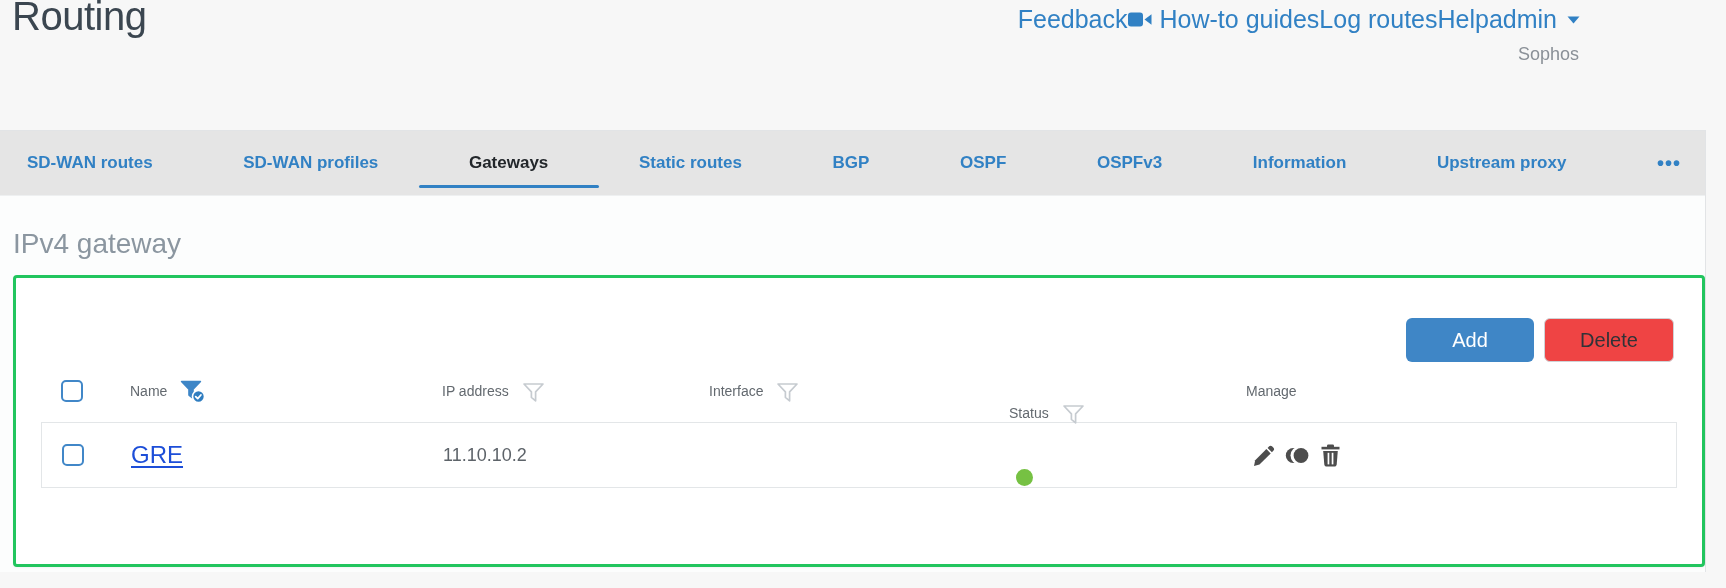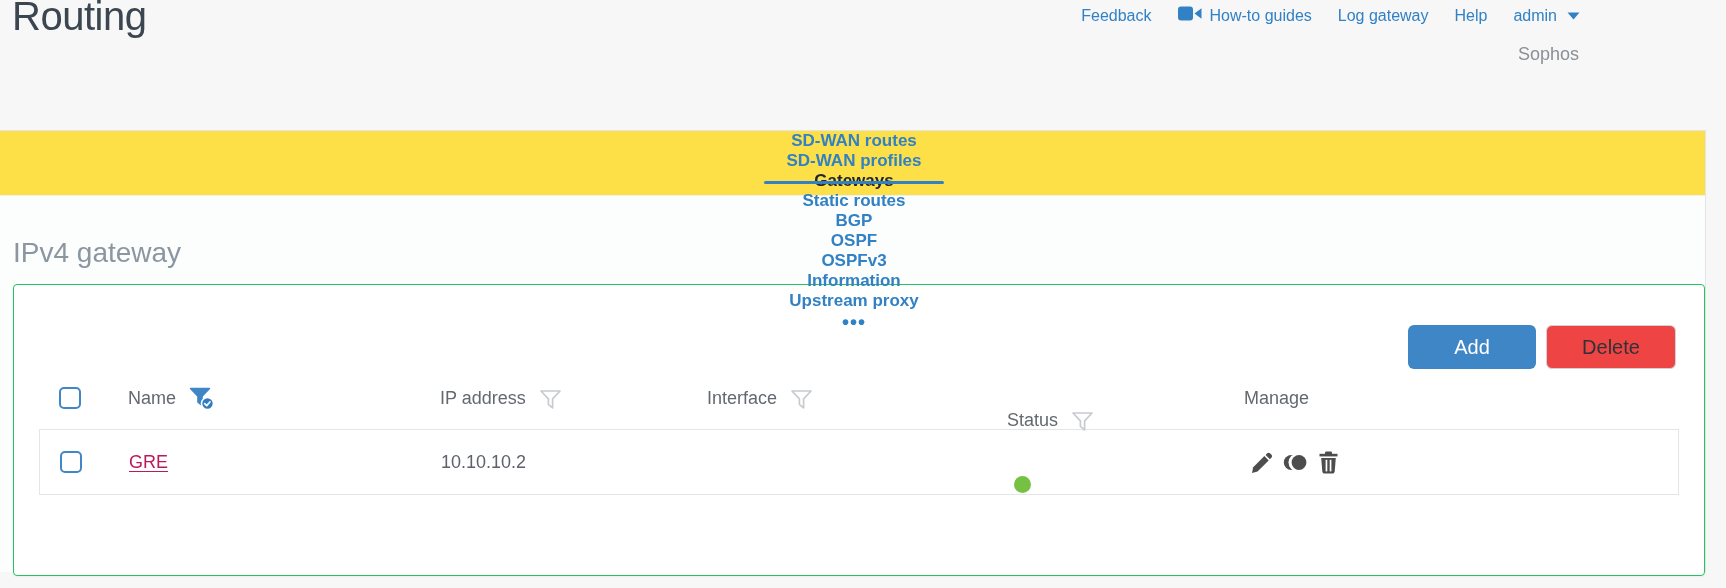--- a/index.html
+++ b/index.html
@@ -11,70 +11,69 @@
     overflow:hidden;
   }
 
   
   .page-title {
     position:absolute; left:12px; top:-6px;
     font-size:40px; font-weight:400; color:#3b4650; letter-spacing:-0.5px;
   }
   .top-nav {
     position:absolute; top:5px; right:146px;
-    display:flex; align-items:center; gap:26px;
-    font-size:16px; color:#3181c4;text-align:center;
+    display:flex; align-items:center; 
+    font-size:25px; color:#3181c4;text-align:center;
   }
   .top-nav .nav-link { display:flex; align-items:center; gap:8px; cursor:pointer; white-space:nowrap; }
   .caret-icon { margin-left:2px; display:inline-flex; }
   .brand-label {
     position:absolute; top:44px; right:147px;
     font-size:18px; color:#8a9097;
   }
 
   
   .sheet {
     position:absolute; left:0; top:130px; width:1706px; height:442px;
     background:#fcfdfd;
     border-top:1px solid #e2e4e6; border-right:1px solid #e2e4e6;
   }
   .tab-bar {
-    height:65px; background:#fde047; border-bottom:1px solid #eef0f1;
+    height:65px; background:#e5e5e5; border-bottom:1px solid #eef0f1;
     display:flex; align-items:center; justify-content:space-between;
     padding:0 24px 0 27px;
-    flex-direction:column;
   }
   .tab {
     position:relative; height:100%;
     display:flex; align-items:center;
     font-size:17px; font-weight:700; color:#3181c4;
     cursor:pointer; white-space:nowrap;
   }
   .tab.active { color:#23272b; }
   .tab.active::after {
     content:""; position:absolute; bottom:7px; left:50%;
     transform:translateX(-50%);
     width:180px; height:3px; background:#3181c4; border-radius:2px;
   }
   .tab-overflow {
     font-size:20px; font-weight:700; color:#3181c4;
     letter-spacing:1px; cursor:pointer;
   }
 
   
   .section-heading {
-    margin:41px 0 0 13px;
+    margin:32px 0 0 13px;
     font-size:28px; font-weight:400; color:#8b96a0;
   }
   .panel {
     margin:15px 0 0 13px;
     width:calc(100% - 13px);
     height:292px;
     background:#fff;
-    border:1px solid #22c55e;
+    border:3px solid #22c55e;
     border-radius:4px;
     box-shadow:0 1px 2px rgba(0,0,0,0.04);
   }
   .panel-toolbar {
     display:flex; justify-content:flex-end; gap:10px;
     margin:40px 28px 0 0;
   }
   .btn {
     height:44px; border-radius:6px; font-size:20px;
     font-family:"Liberation Sans", sans-serif;
@@ -94,30 +93,30 @@
   }
   .cell { display:flex; align-items:center; }
   .col-check  { width:89px;  padding-left:20px; }
   .col-name   { width:312px; }
   .col-ip     { width:267px; }
   .col-iface  { width:300px; }
   .col-health { width:301px; }
   .col-status { width:237px;margin-top:44px; }
   .col-manage { flex:1; }
 
-  .th { gap:13px; font-size:18px; color:#63696f; font-weight:400; }
+  .th { gap:13px; font-size:14px; color:#63696f; font-weight:400; }
   .filter-icon { display:inline-flex; cursor:pointer; margin-top:2px; }
 
   .checkbox {
     width:22px; height:22px;
     border:2px solid #4187c8; border-radius:5px;
     background:#fff; cursor:pointer;
   }
 
-  .name-link { font-size:18px; color:#be185d; text-decoration:underline; text-underline-offset:3px; cursor:pointer; }
+  .name-link { font-size:24px; color:#1d4ed8; text-decoration:underline; text-underline-offset:3px; cursor:pointer; }
   .ip-text { font-size:18px; color:#5d6369; }
   .iface-text { font-size:18px; color:#5d6369; }
   .health-text { font-size:18px; color:#42474c; }
   .status-dot {
     width:17px; height:17px; border-radius:50%;
     background:#76c143; margin-left:6px;
   }
   .manage-icons { display:flex; align-items:center; gap:9px; margin-left:6px; }
   .manage-icons > span { display:inline-flex; cursor:pointer; }
 </style>
@@ -133,21 +132,21 @@
   <span class="nav-link">
     <span class="icon">
       <svg width="24" height="17" viewBox="0 0 24 17">
           <rect x="0" y="1.5" width="15" height="14" rx="3" fill="#3181c4"></rect>
           <path d="M16.5 8.5 L23.5 3.2 v10.6 z" fill="#3181c4"></path>
         </svg>
     </span>
     <span>How-to guides</span>
   </span>
   <span class="nav-link">
-    <span>Log gateway</span>
+    <span>Log routes</span>
   </span>
   <span class="nav-link">
     <span>Help</span>
   </span>
   <span class="nav-link">
     <span>admin</span>
     <span class="caret-icon">
       <svg width="13" height="8" viewBox="0 0 13 8">
           <path d="M0.5 0.5 h12 l-6 7 z" fill="#3181c4"></path>
         </svg>
@@ -226,21 +225,21 @@
       </div>
 
       <div class="trow">
         <div class="cell col-check">
           <div class="checkbox"></div>
         </div>
         <div class="cell col-name">
           <span class="name-link">GRE</span>
         </div>
         <div class="cell col-ip">
-          <span class="ip-text">10.10.10.2</span>
+          <span class="ip-text">11.10.10.2</span>
         </div>
         <div class="cell col-iface">
           <span class="iface-text"></span>
         </div>
         <div class="cell col-status">
           <span class="status-dot"></span>
         </div>
         <div class="cell col-manage">
           <div class="manage-icons">
             <span>

